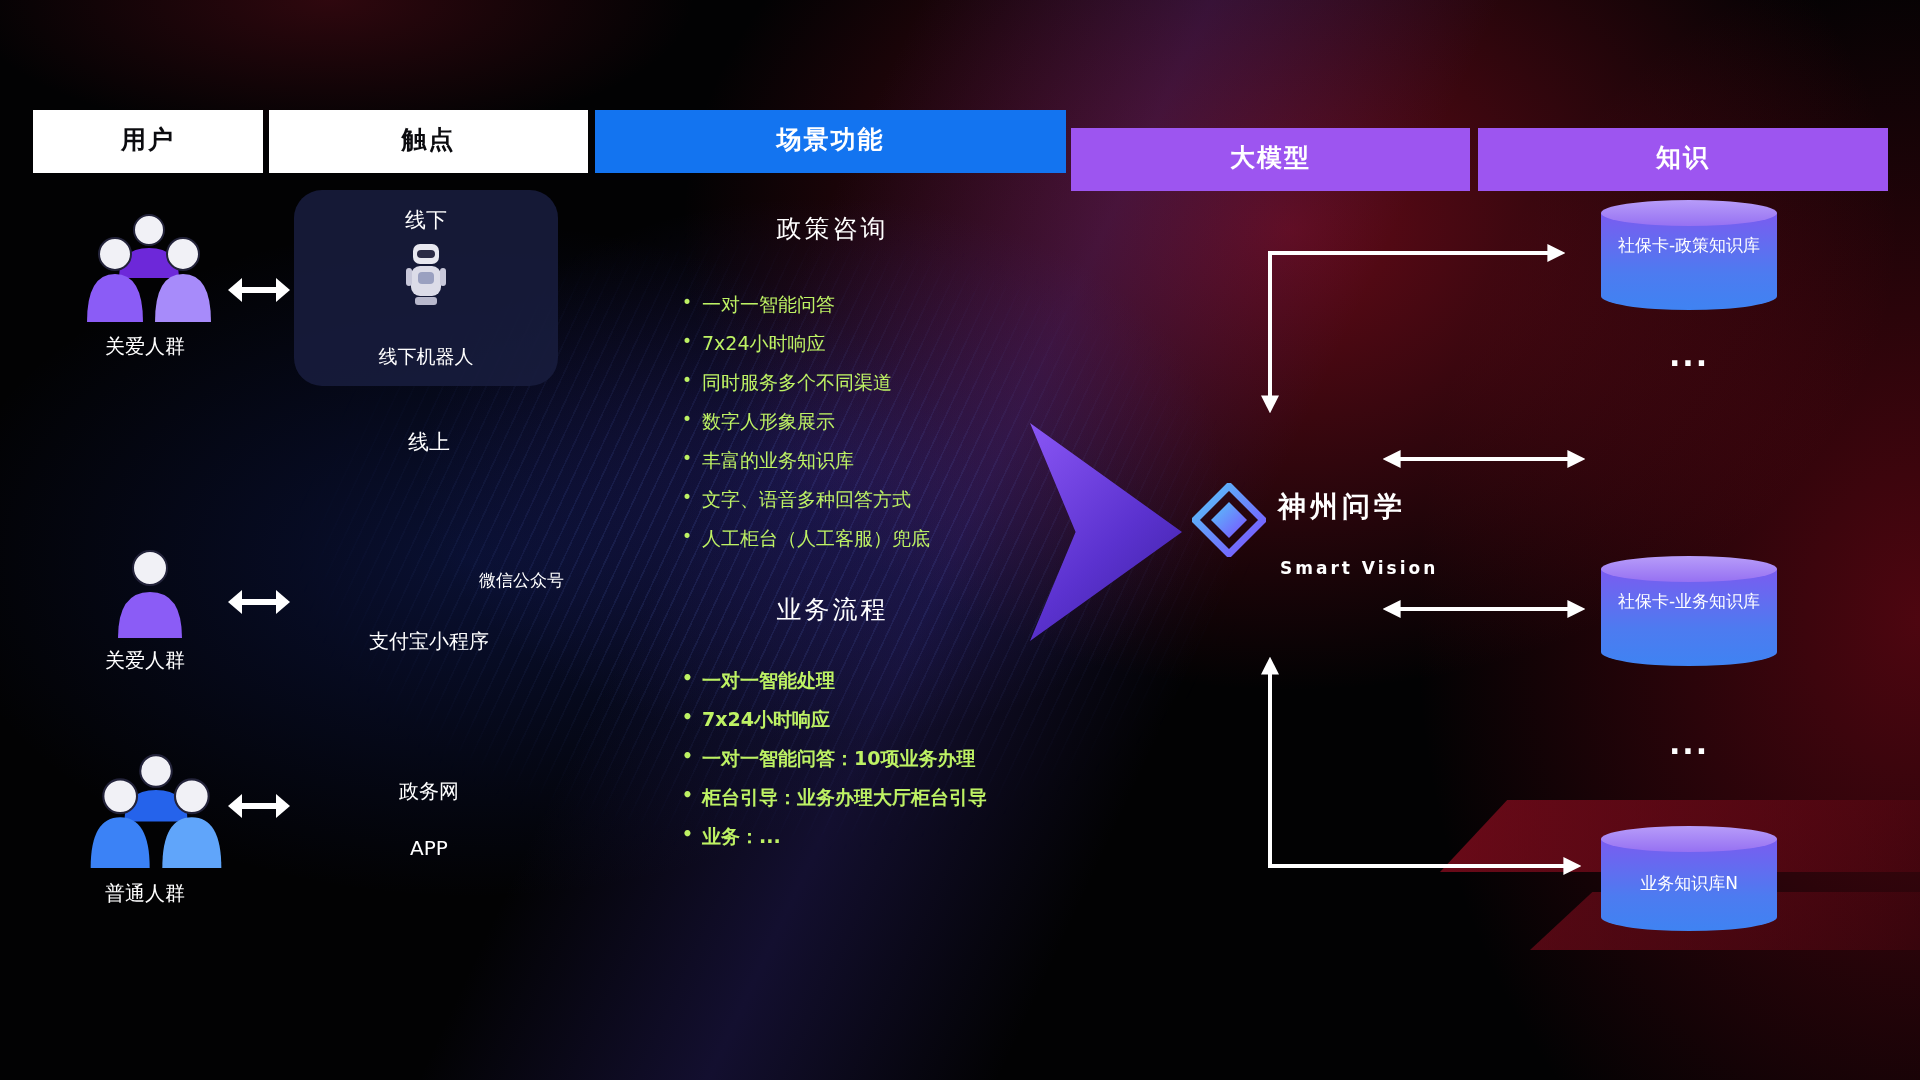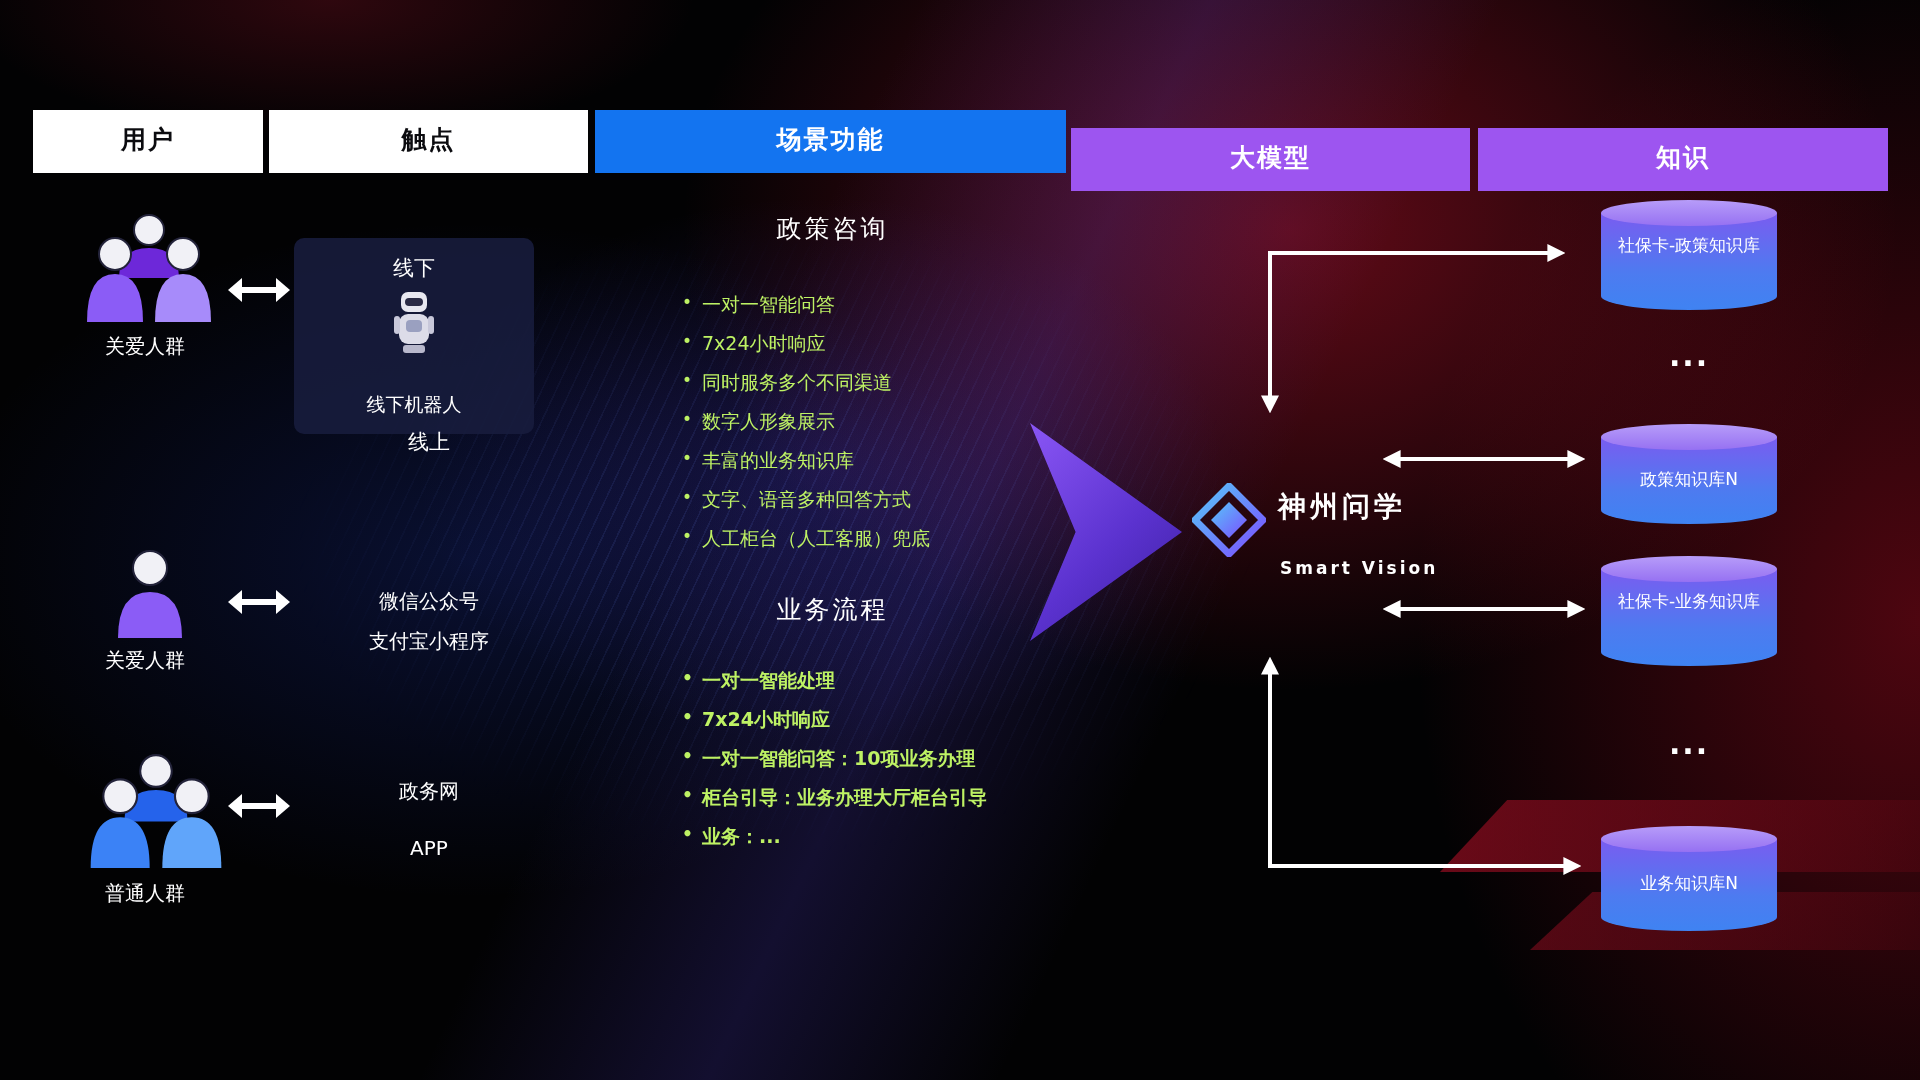--- a/index.html
+++ b/index.html
@@ -35,22 +35,22 @@
          font-size:25px; font-weight:bold; letter-spacing:2px; }
   .hdr-white  { background:#ffffff; color:#0b0b0f; }
   .hdr-blue   { background:#1374f0; color:#ffffff; }
   .hdr-purple { background:#9d55f0; color:#ffffff;margin-top:18px; }
 
   
   .user-label { position:absolute; width:180px; text-align:center; color:#fff; font-size:20px; }
   .dbl-arrow  { position:absolute; width:62px; height:28px; }
 
   
-  .offline-box { position:absolute; left:294px; top:190px; width:240px; height:196px;
-    background:rgba(24,28,62,0.88); border-radius:10px;margin-top:48px; }
+  .offline-box { position:absolute; left:294px; top:190px; width:264px; height:196px;
+    background:rgba(24,28,62,0.88); border-radius:28px; }
   .offline-title { position:absolute; top:16px; left:0; width:100%; text-align:center; color:#fff; font-size:21px; }
   .robot-wrap { position:absolute; top:52px; left:50%; transform:translateX(-50%); }
   .robot-label { position:absolute; bottom:16px; left:0; width:100%; text-align:center; color:#fff; font-size:19px; }
   .touch-text { position:absolute; left:294px; width:270px; text-align:center; color:#fff; }
 
   
   .scn-title { position:absolute; left:680px; width:305px; text-align:center; color:#fff;
     font-size:25px; letter-spacing:3px; }
   .bullets { position:absolute; left:680px; color:#bef264; }
   .bullet { position:relative; padding-left:22px; font-size:19px; margin-bottom:13px; white-space:nowrap; }
@@ -154,21 +154,21 @@
         <rect x="15" y="30" width="16" height="12" rx="4" fill="#9aa0c0"></rect>
         <rect x="3" y="26" width="6" height="18" rx="3" fill="#c8c8da"></rect>
         <rect x="37" y="26" width="6" height="18" rx="3" fill="#c8c8da"></rect>
         <rect x="12" y="55" width="22" height="8" rx="3" fill="#b8b8cc"></rect>
       </svg>
     </div>
     <div class="robot-label">线下机器人</div>
   </div>
 
   <div class="touch-text" style="top:428px; font-size:21px;">线上</div>
-  <div class="touch-text" style="top:588px; font-size:20px;">微信公众号</div>
+  <div class="touch-text" style="top:569px; font-size:17px;text-align:right;">微信公众号</div>
   <div class="touch-text" style="top:628px; font-size:20px;">支付宝小程序</div>
   <div class="touch-text" style="top:778px; font-size:20px;">政务网</div>
   <div class="touch-text" style="top:836px; font-size:20px;">APP</div>
 
   <div class="scn-title" style="top:212px;">政策咨询</div>
   <div class="bullets" style="top:292px;">
     <div class="bullet">一对一智能问答</div>
     <div class="bullet">7x24小时响应</div>
     <div class="bullet">同时服务多个不同渠道</div>
     <div class="bullet">数字人形象展示</div>
@@ -214,25 +214,20 @@
   </svg>
 
   <div class="db" style="top:200px; height:110px;">
     <div class="db-top"></div>
     <div class="db-body"></div>
     <div class="db-label">社保卡-政策知识库</div>
   </div>
 
   <div class="ellipsis" style="top:338px;">...</div>
 
-  <div class="db" style="top:424px; height:100px;">
-    <div class="db-top"></div>
-    <div class="db-body"></div>
-    <div class="db-label" style="top:44px;">政策知识库N</div>
-  </div>
 
   <div class="db" style="top:556px; height:110px;">
     <div class="db-top"></div>
     <div class="db-body"></div>
     <div class="db-label">社保卡-业务知识库</div>
   </div>
 
   <div class="ellipsis" style="top:726px;">...</div>
 
   <div class="db" style="top:826px; height:105px;">

